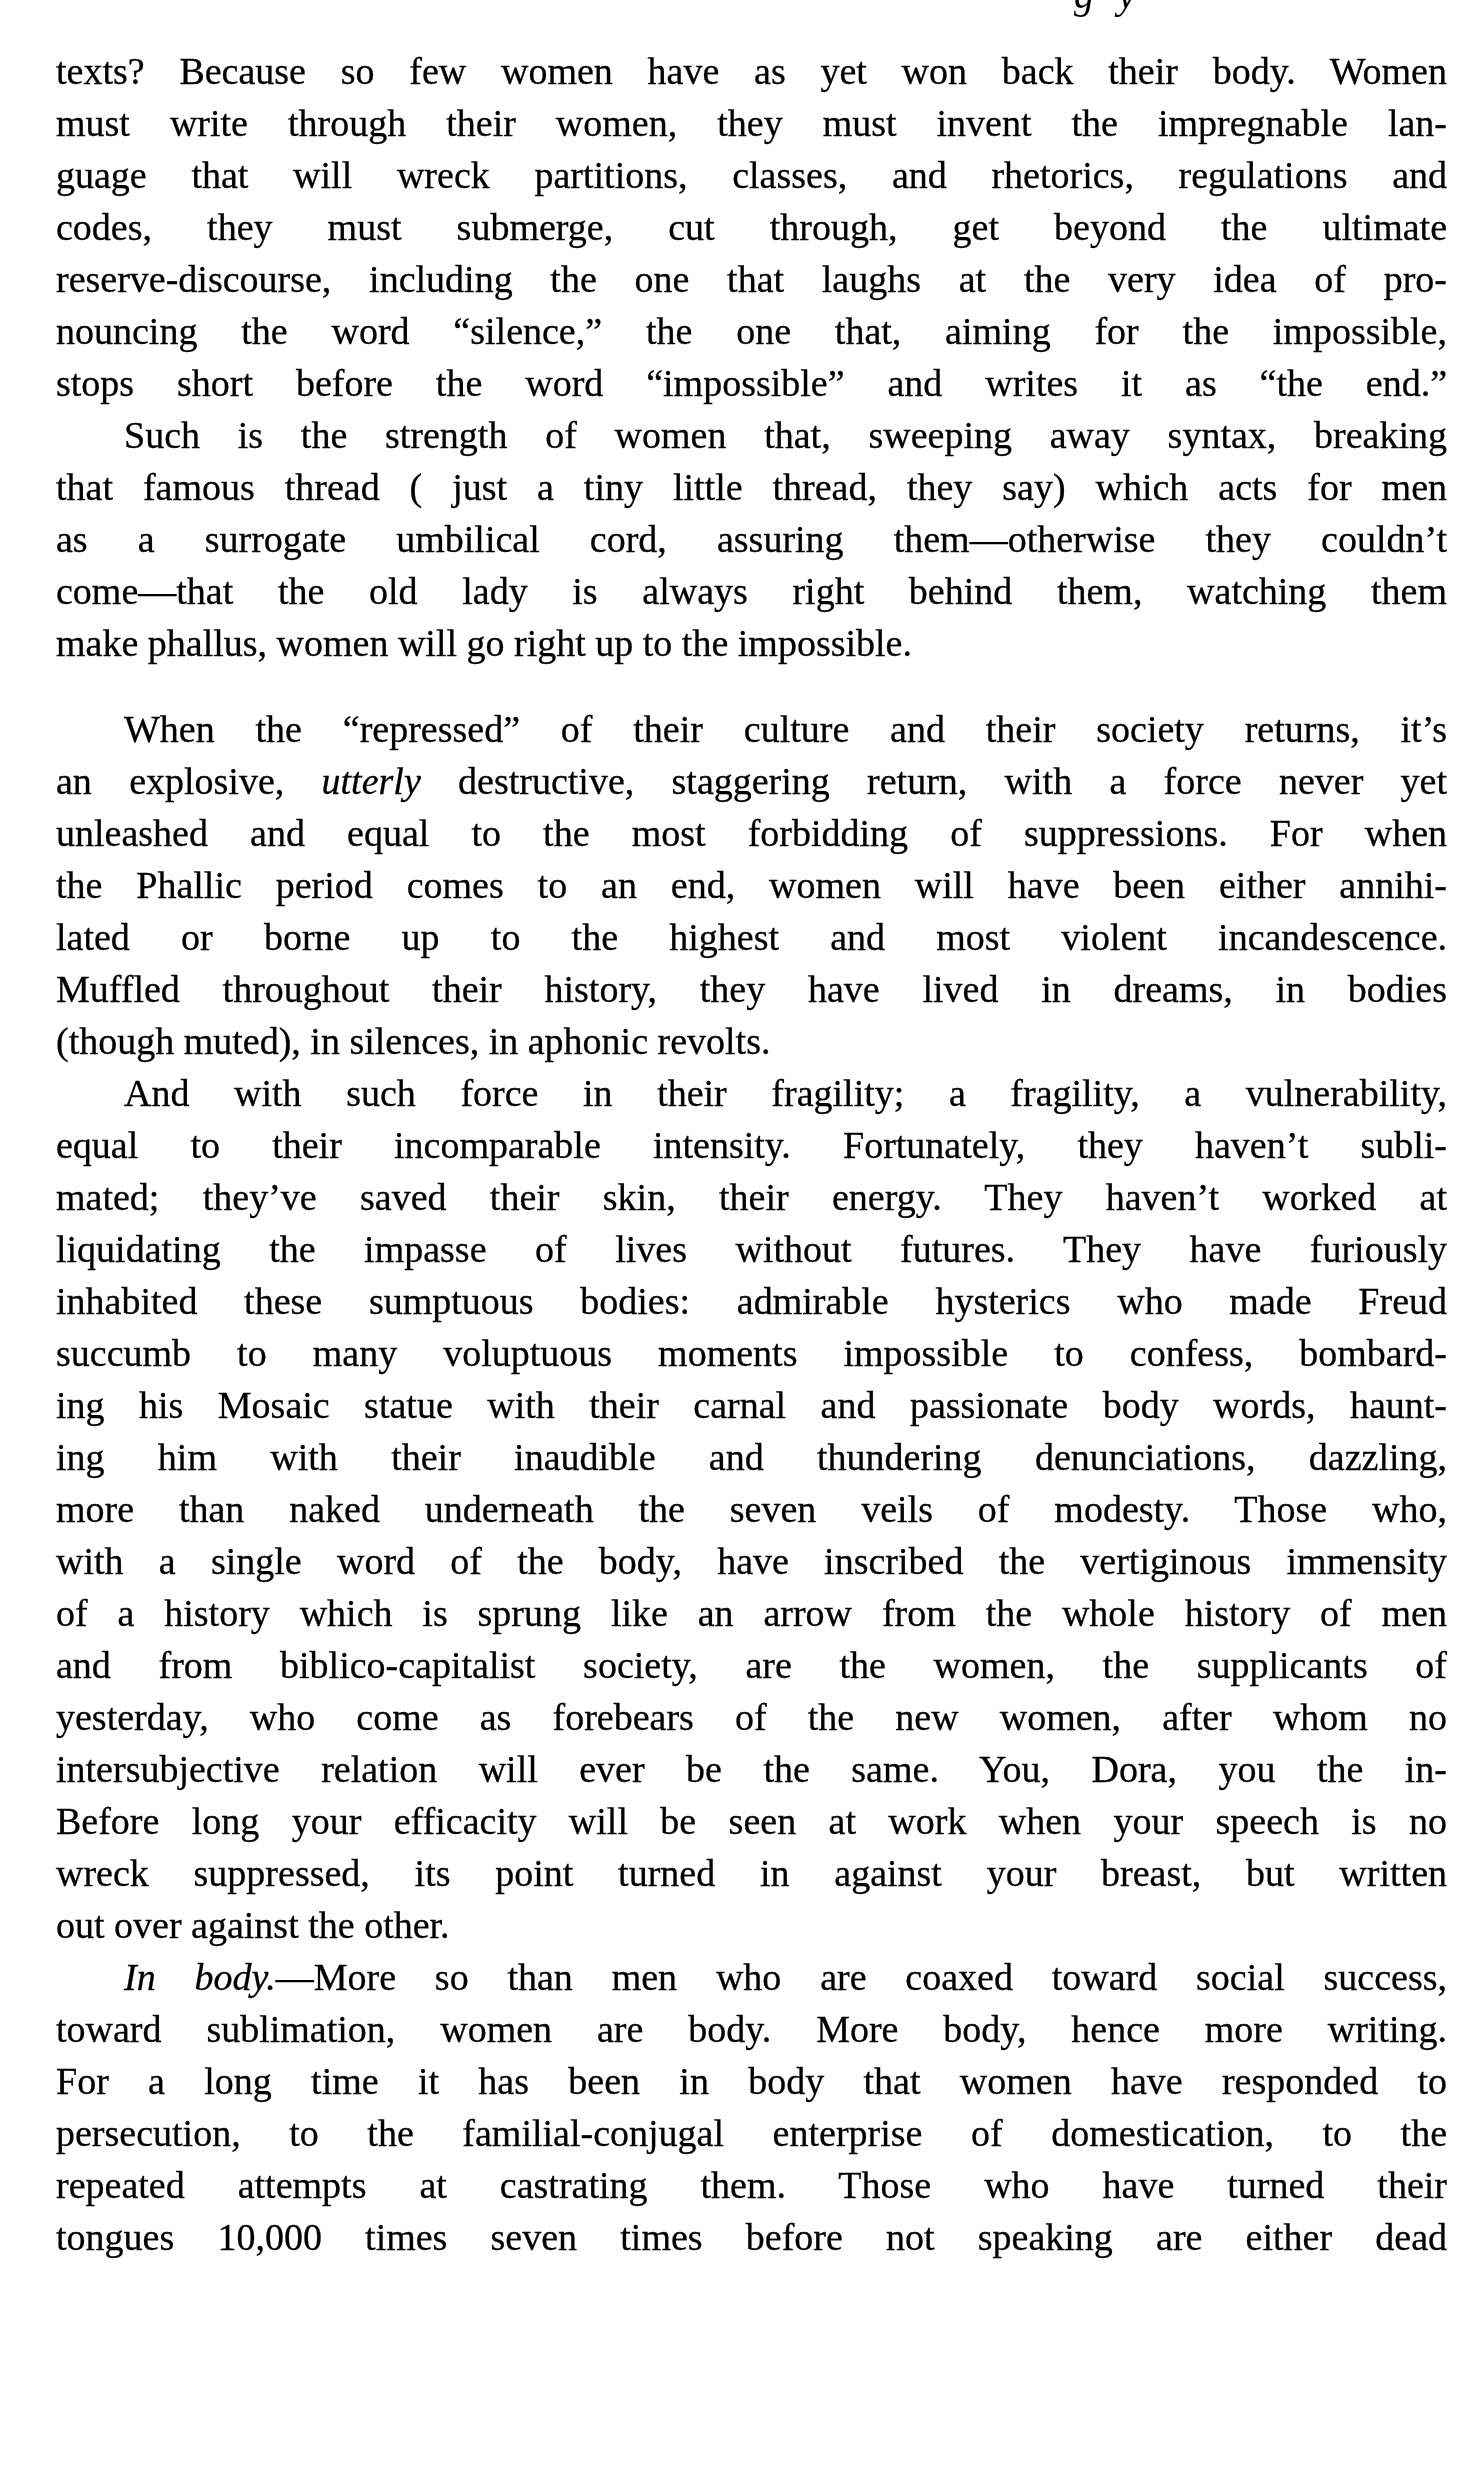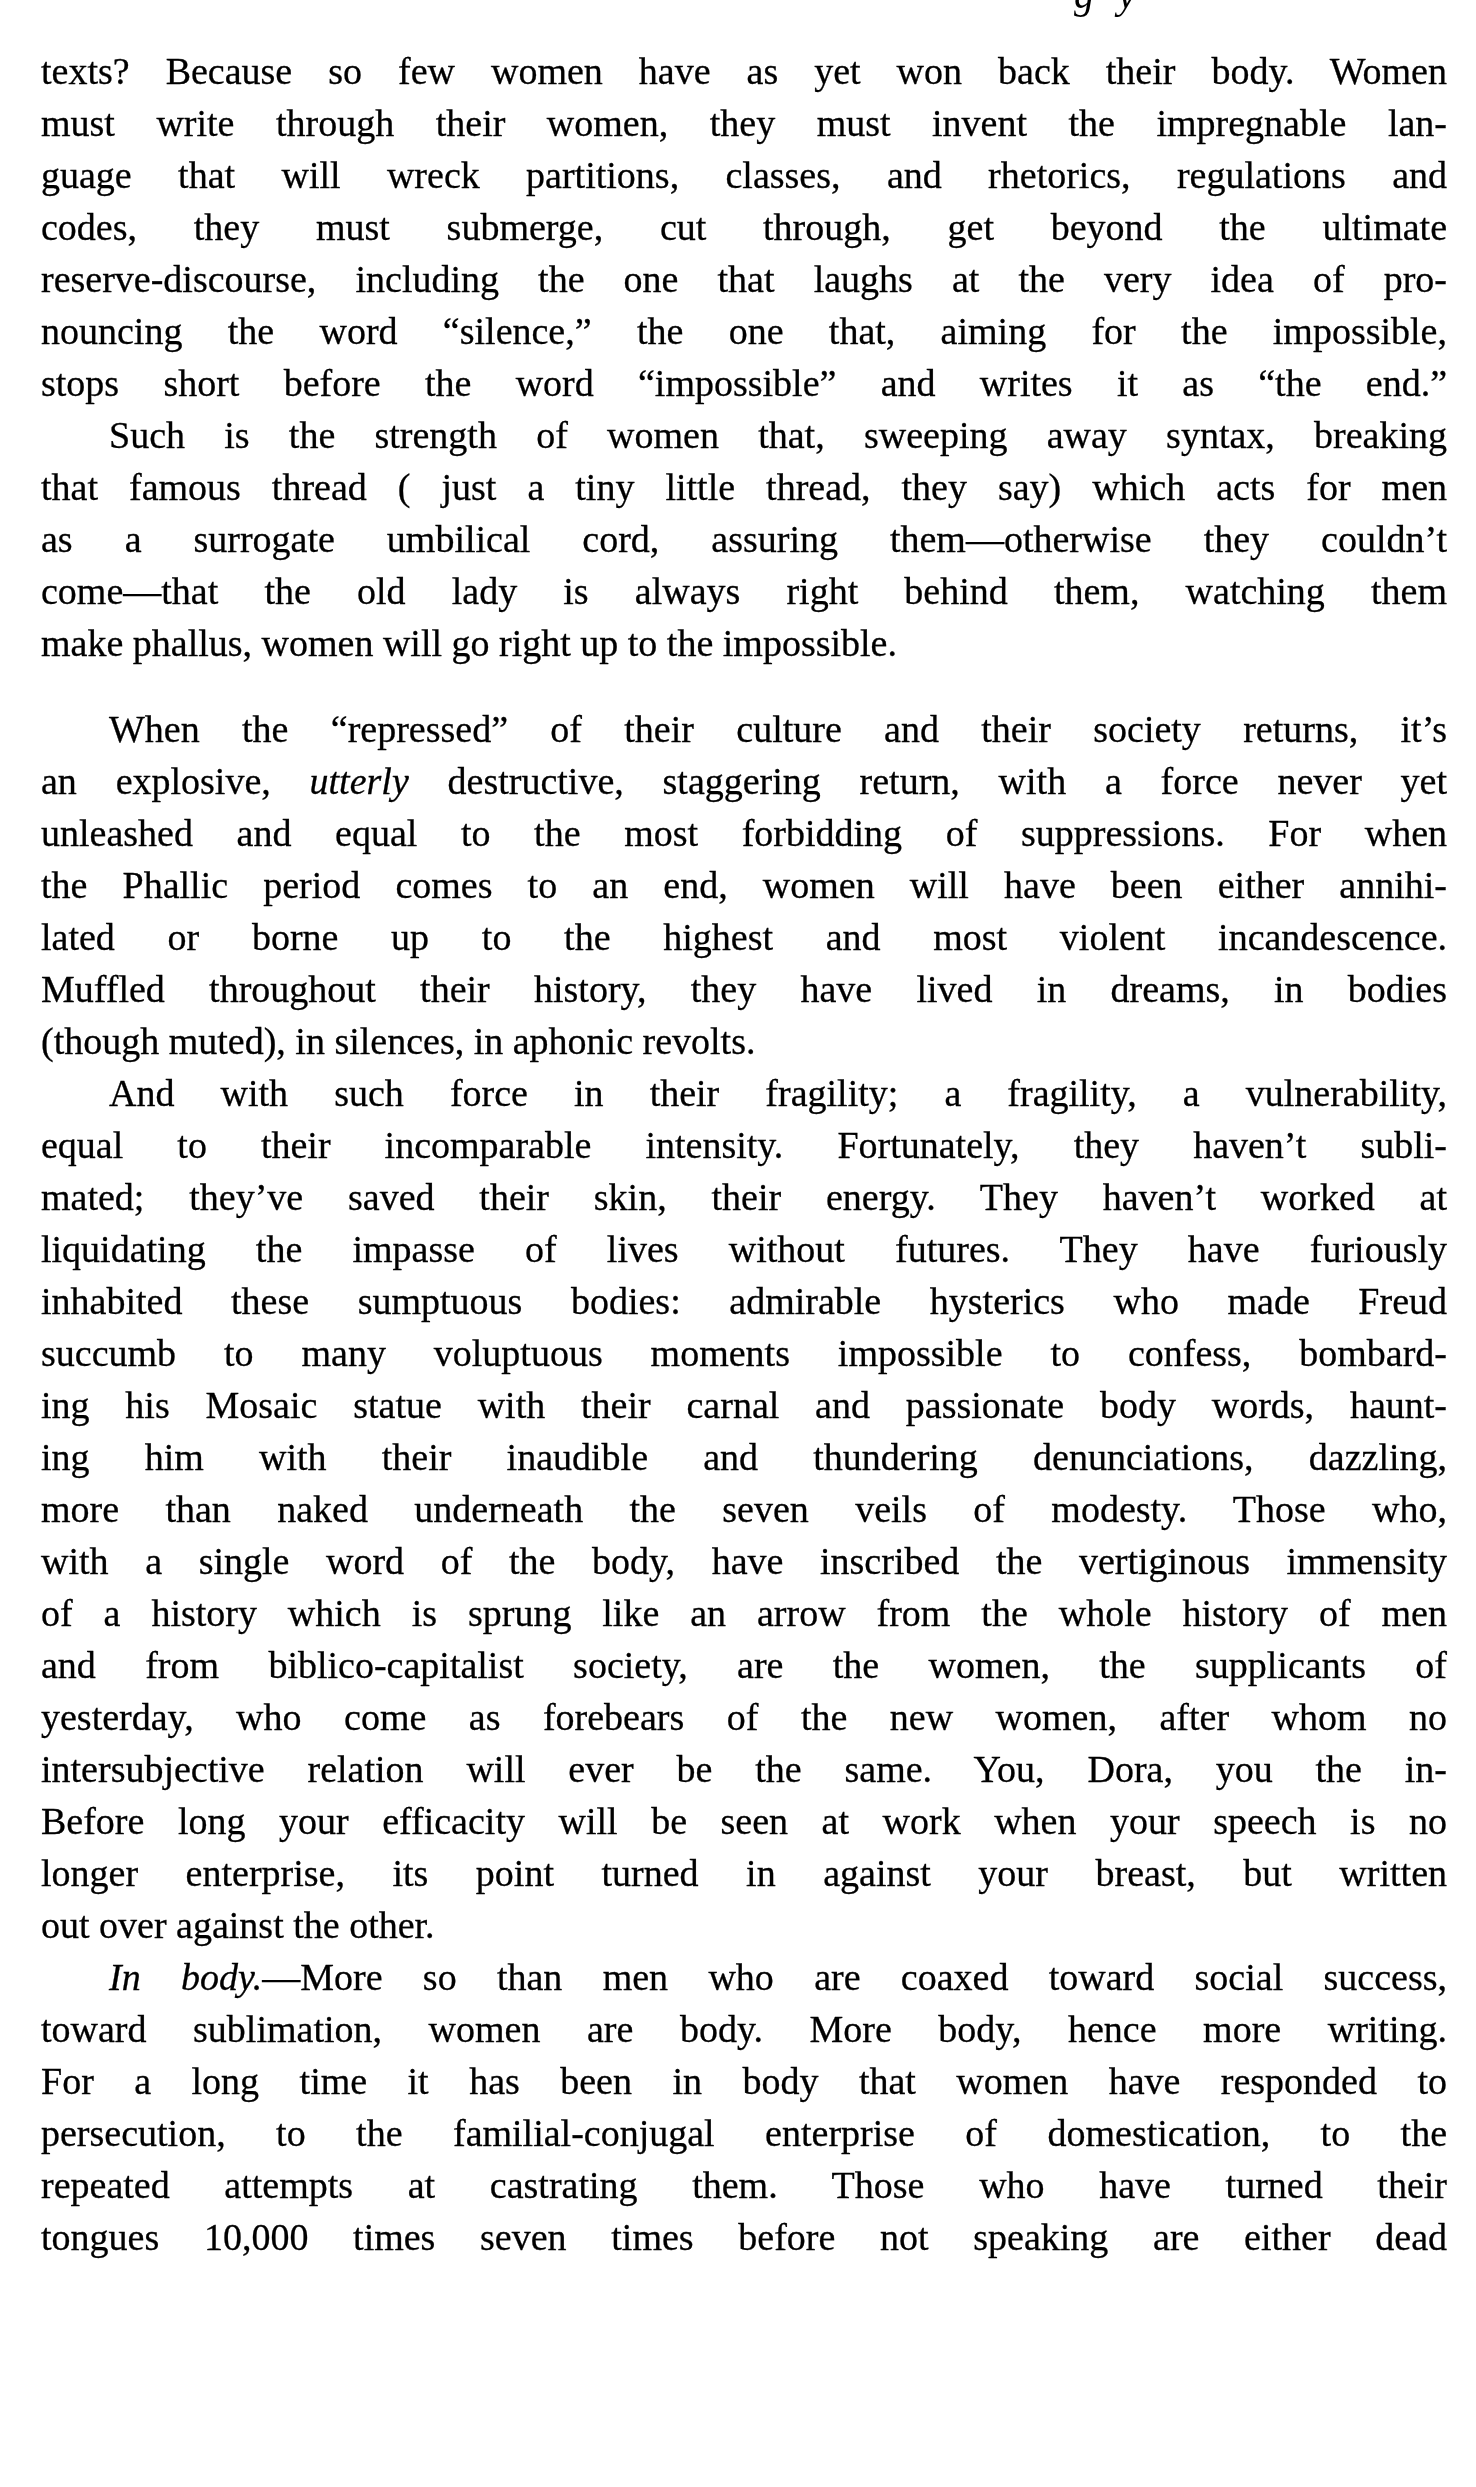--- a/index.html
+++ b/index.html
@@ -17,21 +17,21 @@
     top: -29px;
     left: 1074px;
     font-style: italic;
     font-size: 40px;
     white-space: pre;
     color: #000;
   }
   .header-fragment .hf-gap { display: inline-block; width: 24px; }
   .text-block {
     position: absolute;
-    left: 41px;
+    left: 56px;
     right: 30px;
     top: 45px;
     font-size: 38px;
     line-height: 52px;
     -webkit-text-stroke: 0.3px #000;
   }
   .para { margin: 0; }
   .para.brk { margin-top: 34px; }
   .line {
     text-align: justify;
@@ -82,21 +82,21 @@
         <div class="line"><span>succumb to many voluptuous moments impossible to confess, bombard-</span></div>
         <div class="line"><span>ing his Mosaic statue with their carnal and passionate body words, haunt-</span></div>
         <div class="line"><span>ing him with their inaudible and thundering denunciations, dazzling,</span></div>
         <div class="line"><span>more than naked underneath the seven veils of modesty. Those who,</span></div>
         <div class="line"><span>with a single word of the body, have inscribed the vertiginous immensity</span></div>
         <div class="line"><span>of a history which is sprung like an arrow from the whole history of men</span></div>
         <div class="line"><span>and from biblico-capitalist society, are the women, the supplicants of</span></div>
         <div class="line"><span>yesterday, who come as forebears of the new women, after whom no</span></div>
         <div class="line"><span>intersubjective relation will ever be the same. You, Dora, you the in-</span></div>
         <div class="line"><span>Before long your efficacity will be seen at work when your speech is no</span></div>
-        <div class="line"><span>longer enterprise, its point turned in against your breast, but written</span></div>
+        <div class="line"><span>wreck suppressed, its point turned in against your breast, but written</span></div>
         <div class="line shortlast"><span>out over against the other.</span></div>
       </div>
       <div class="para">
         <div class="line first"><span class="it">In body.</span><span>—More so than men who are coaxed toward social success,</span></div>
         <div class="line"><span>toward sublimation, women are body. More body, hence more writing.</span></div>
         <div class="line"><span>For a long time it has been in body that women have responded to</span></div>
         <div class="line"><span>persecution, to the familial-conjugal enterprise of domestication, to the</span></div>
         <div class="line"><span>repeated attempts at castrating them. Those who have turned their</span></div>
         <div class="line"><span>tongues 10,000 times seven times before not speaking are either dead</span></div>
       </div>

